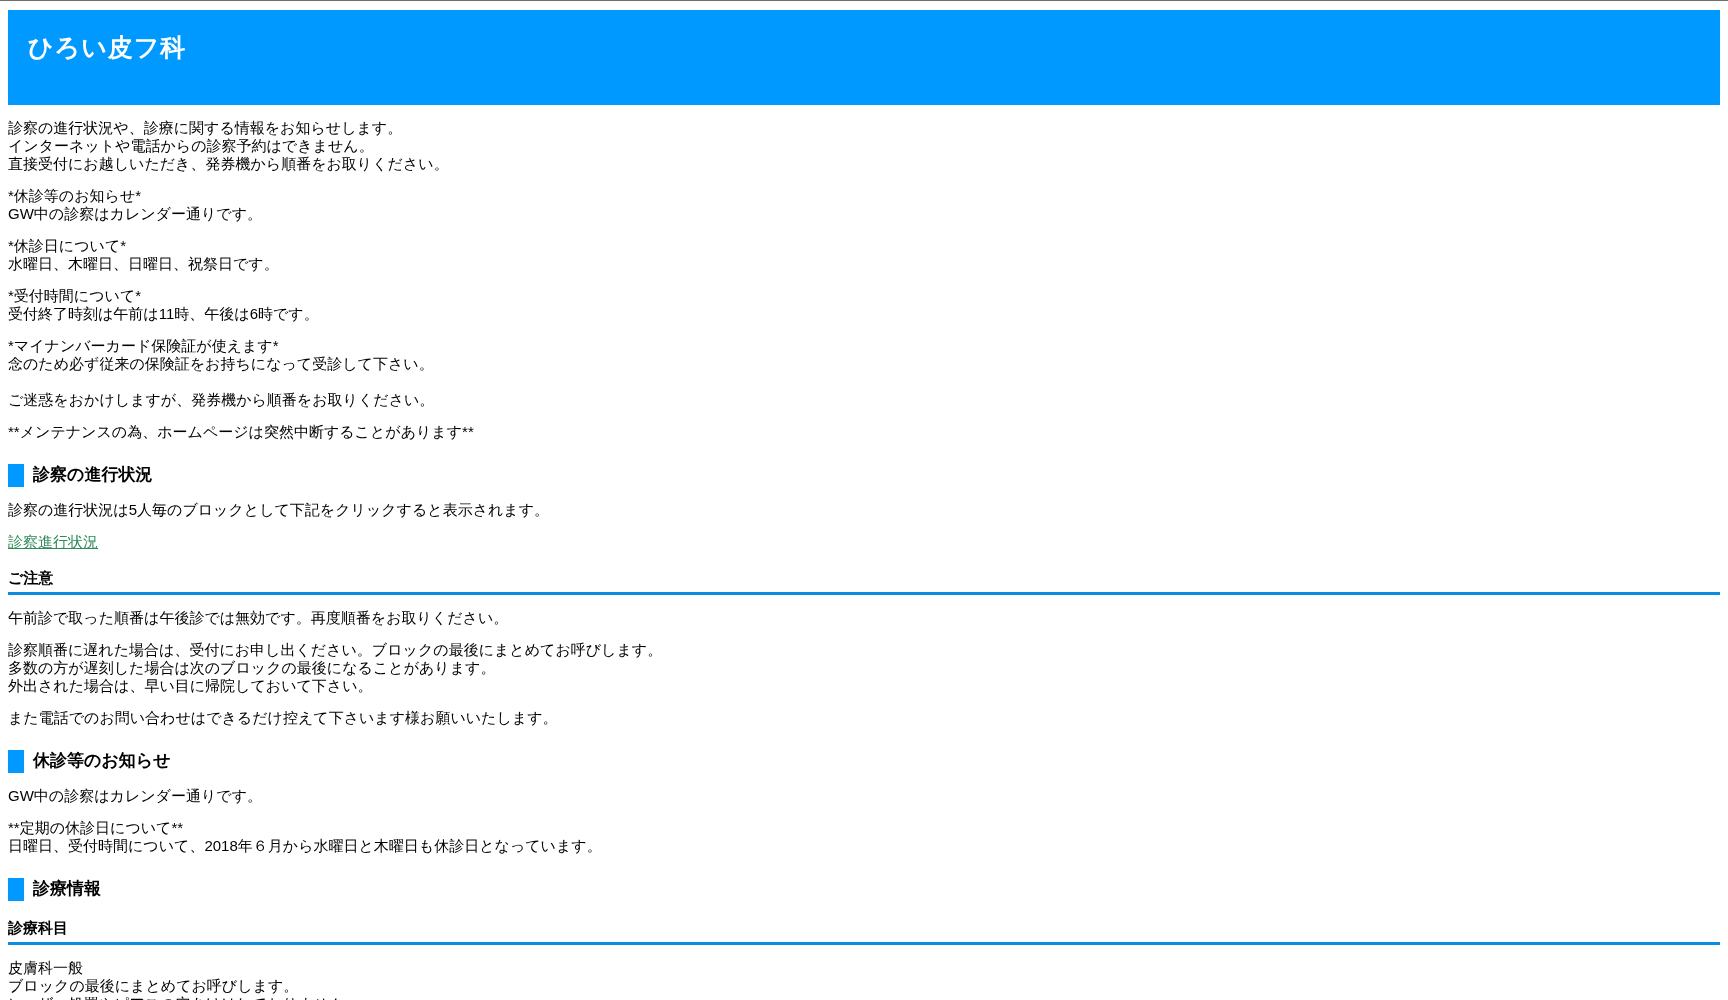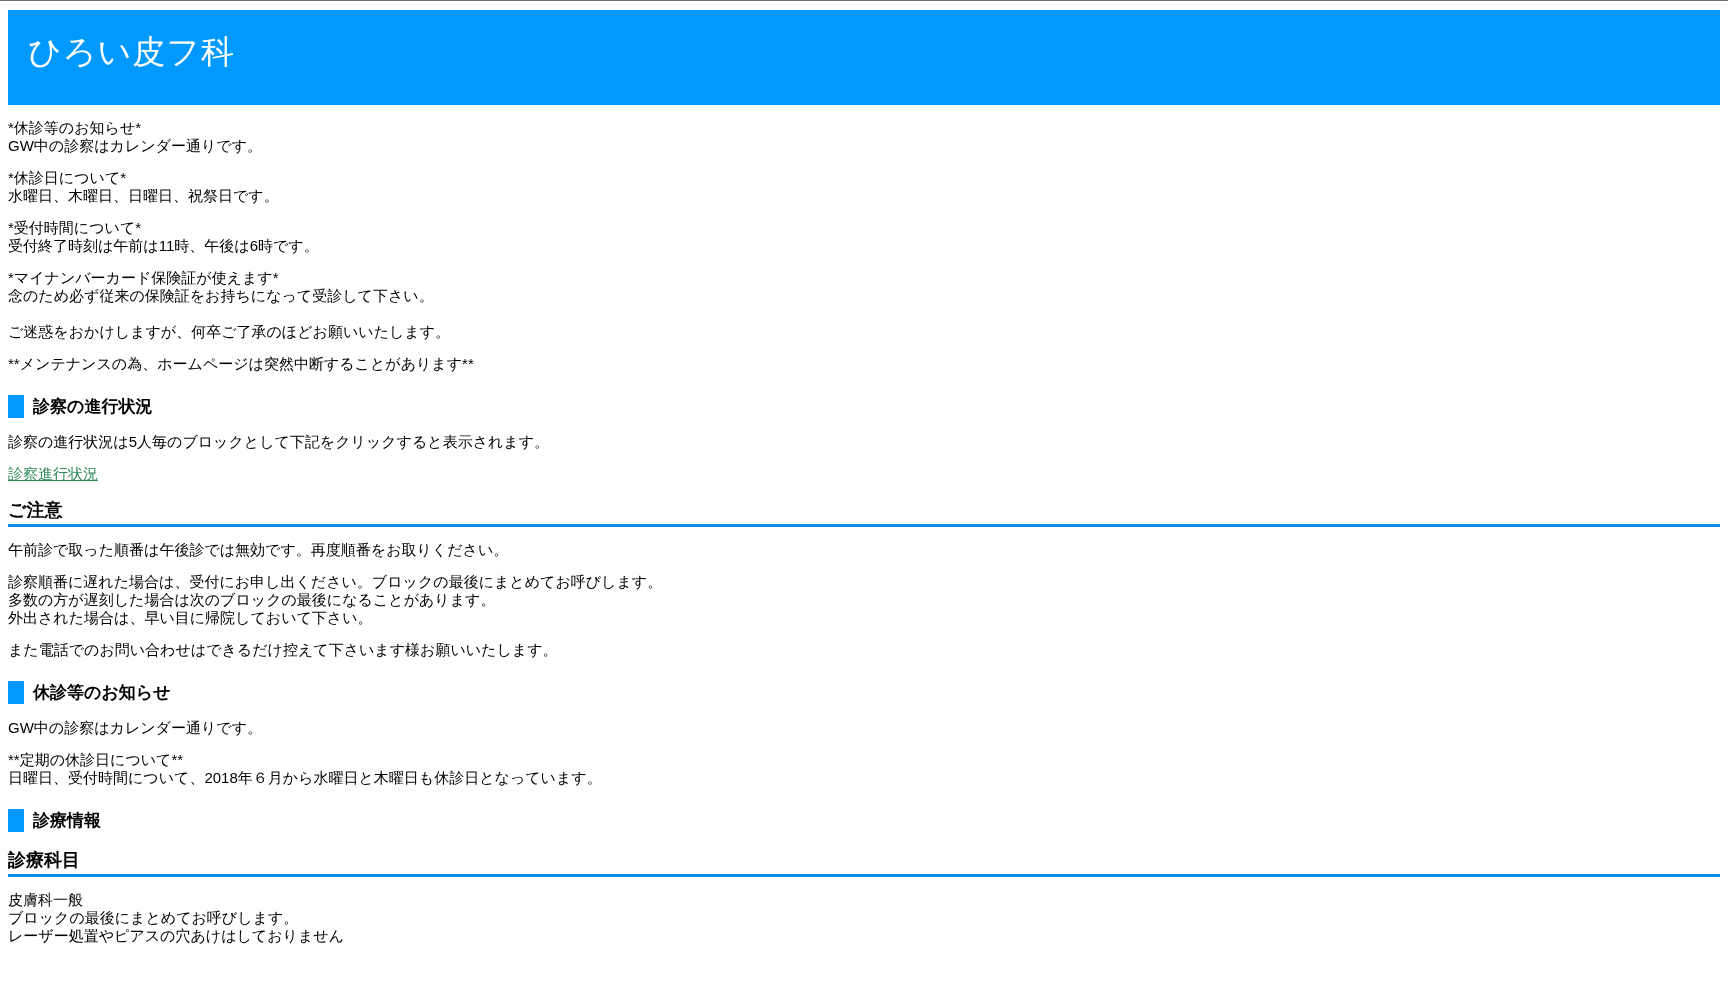--- a/index.html
+++ b/index.html
@@ -23,48 +23,48 @@
   .page{padding:7px 8px 0 8px;}
   .banner{
     margin-top:2px;
     height:95px;
     background:var(--header-bg);
     padding:24px 0 0 20px;
   }
   .banner h1{
     margin:0;
     color:#ffffff;
-    font-size:33px;
-    font-weight:normal;
+    font-size:25px;
+    font-weight:bold;
     letter-spacing:1px;
     line-height:1.1;
   }
   p.txt{
     margin:14px 0;
     font-size:15px;
     line-height:18px;
   }
   h2.sec{
     margin:22px 0 14px 0;
     font-size:17px;
     font-weight:bold;
     line-height:24px;
     display:flex;
-    align-items:flex-start;
+    align-items:flex-end;
   }
   .bluesq{
     display:inline-block;
     width:16px;height:23px;
     background:var(--header-bg);
     margin-right:9px;
     flex:0 0 auto;
   }
   h3.subsec{
     margin:18px 0 14px 0;
-    font-size:18px;
+    font-size:15px;
     font-weight:bold;
     line-height:18px;
     padding-bottom:5px;
     border-bottom:3px solid var(--rule-blue);
   }
   a.green-link{
     color:var(--link-green);
     cursor:pointer;
   }
 </style>
@@ -72,41 +72,46 @@
 <body>
 
 <div class="topline"></div>
 
 <div class="page">
 
   <div class="banner">
     <h1>ひろい皮フ科</h1>
   </div>
 
+  <p class="txt">
+    <span>診察の進行状況や、診療に関する情報をお知らせします。</span><br>
+    <span>インターネットや電話からの診察予約はできません。</span><br>
+    <span>直接受付にお越しいただき、発券機から順番をお取りください。</span>
+  </p>
 
   <p class="txt">
     <span>*休診等のお知らせ*</span><br>
     <span>GW中の診察はカレンダー通りです。</span>
   </p>
 
   <p class="txt">
     <span>*休診日について*</span><br>
     <span>水曜日、木曜日、日曜日、祝祭日です。</span>
   </p>
 
   <p class="txt">
     <span>*受付時間について*</span><br>
     <span>受付終了時刻は午前は11時、午後は6時です。</span>
   </p>
 
   <p class="txt">
     <span>*マイナンバーカード保険証が使えます*</span><br>
     <span>念のため必ず従来の保険証をお持ちになって受診して下さい。</span><br>
     <br>
-    <span>ご迷惑をおかけしますが、何卒ご了承のほどお願いいたします。</span>
+    <span>ご迷惑をおかけしますが、発券機から順番をお取りください。</span>
   </p>
 
   <p class="txt">
     <span>**メンテナンスの為、ホームページは突然中断することがあります**</span>
   </p>
 
   <h2 class="sec">
     <span class="bluesq"></span>
     <span>診察の進行状況</span>
   </h2>

